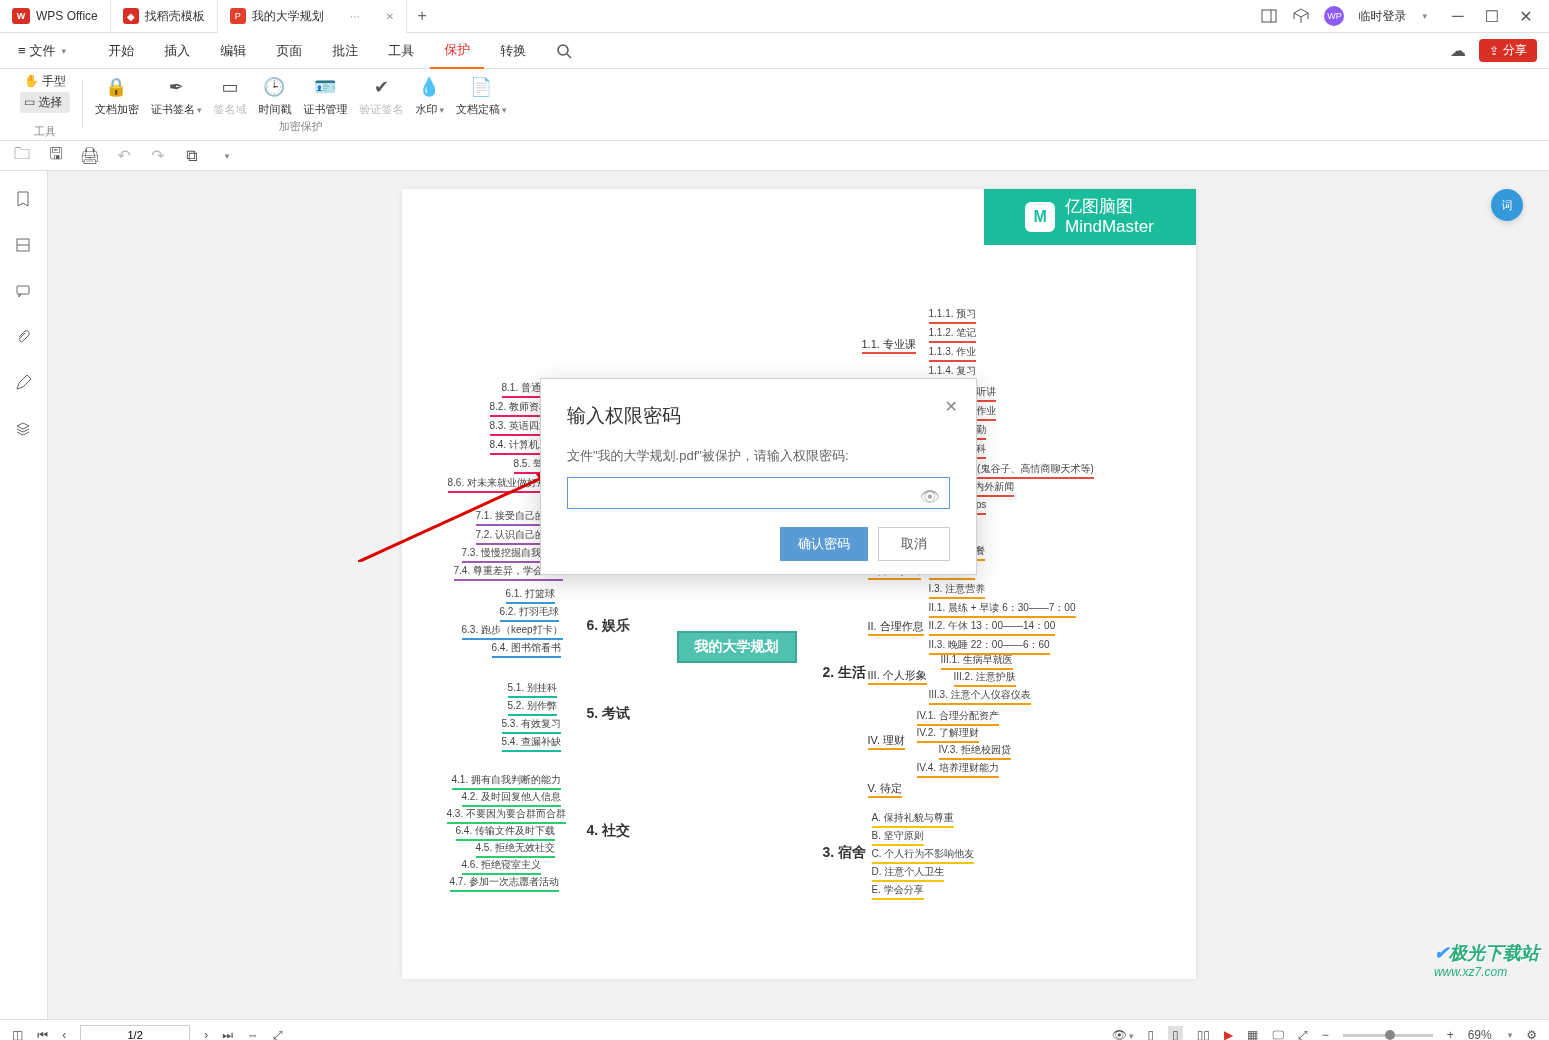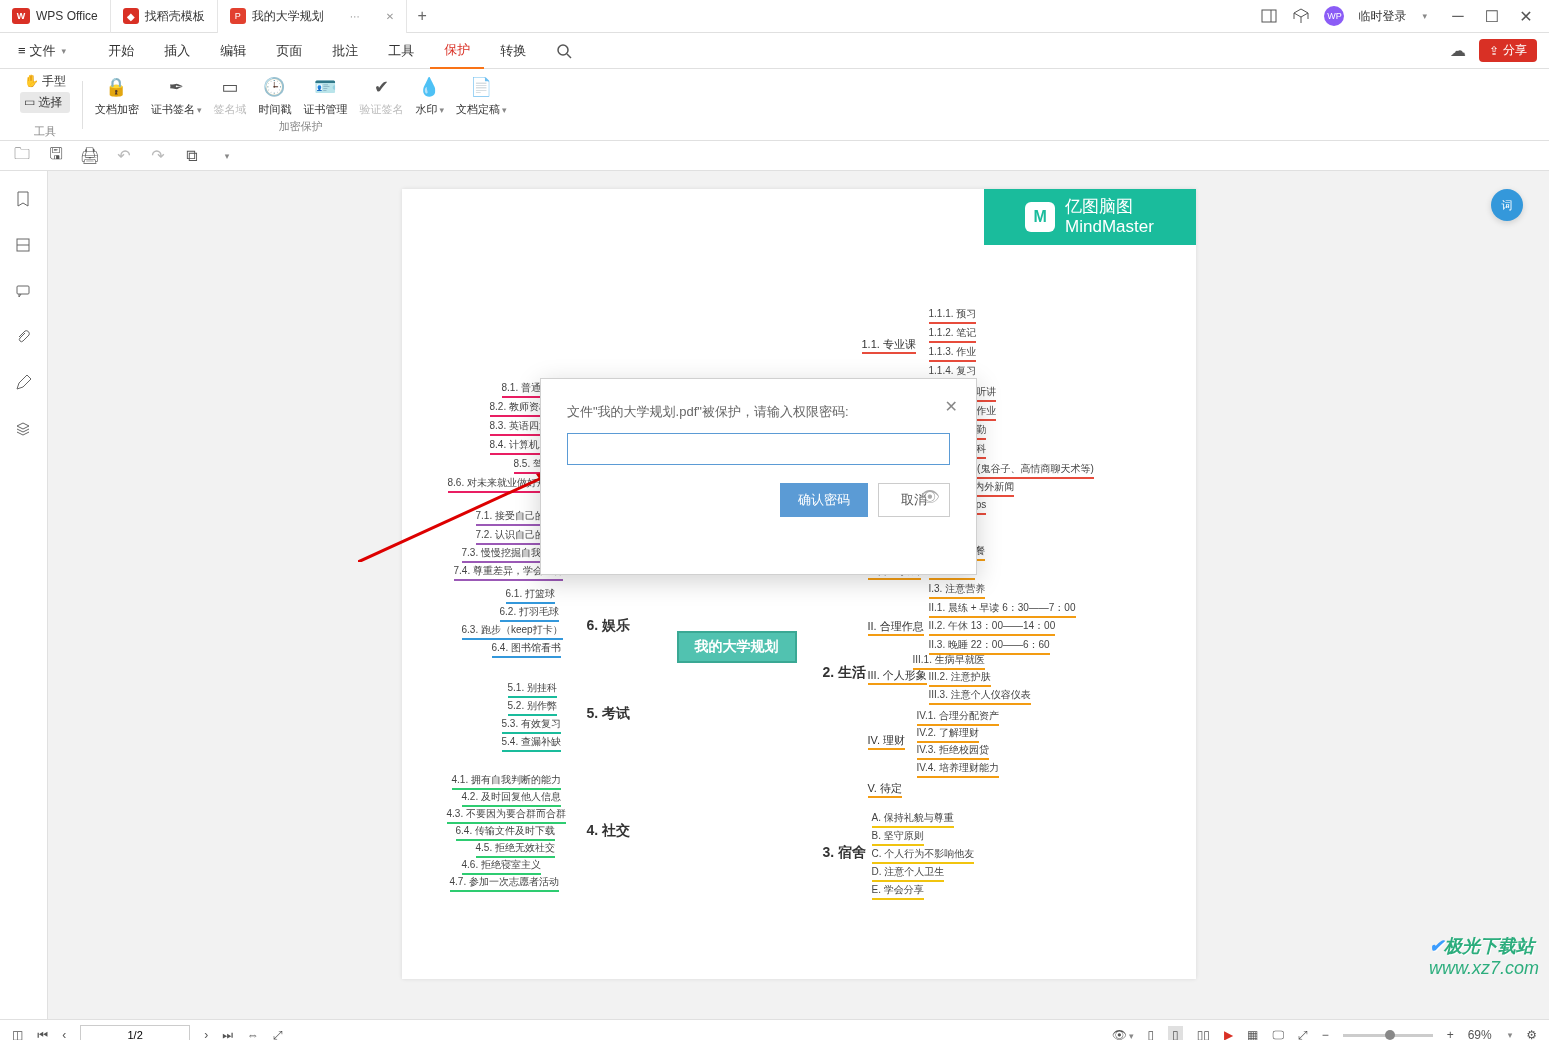--- a/index.html
+++ b/index.html
@@ -299,27 +299,27 @@
       <div class="mm-branch" style="left:421px; top:475px">2. 生活</div>
       <div class="mm-node ul-orange" style="left:466px; top:374px">I. 合理饮食</div>
       <div class="mm-leaf ul-orange" style="left:527px; top:355px">I.1. 一日三餐</div>
       <div class="mm-leaf ul-orange" style="left:527px; top:374px">I.2. 多喝水</div>
       <div class="mm-leaf ul-orange" style="left:527px; top:393px">I.3. 注意营养</div>
       <div class="mm-node ul-orange" style="left:466px; top:430px">II. 合理作息</div>
       <div class="mm-leaf ul-orange" style="left:527px; top:412px">II.1. 晨练 + 早读 6：30——7：00</div>
       <div class="mm-leaf ul-orange" style="left:527px; top:430px">II.2. 午休  13：00——14：00</div>
       <div class="mm-leaf ul-orange" style="left:527px; top:449px">II.3. 晚睡  22：00——6：60</div>
       <div class="mm-node ul-orange" style="left:466px; top:479px">III. 个人形象</div>
-      <div class="mm-leaf ul-orange" style="left:511px; top:464px">III.1. 生病早就医</div>
-      <div class="mm-leaf ul-orange" style="left:527px; top:481px">III.2. 注意护肤</div>
+      <div class="mm-leaf ul-orange" style="left:539px; top:464px">III.1. 生病早就医</div>
+      <div class="mm-leaf ul-orange" style="left:552px; top:481px">III.2. 注意护肤</div>
       <div class="mm-leaf ul-orange" style="left:527px; top:499px">III.3. 注意个人仪容仪表</div>
       <div class="mm-node ul-orange" style="left:466px; top:544px">IV. 理财</div>
       <div class="mm-leaf ul-orange" style="left:515px; top:520px">IV.1. 合理分配资产</div>
       <div class="mm-leaf ul-orange" style="left:515px; top:537px">IV.2. 了解理财</div>
-      <div class="mm-leaf ul-orange" style="left:515px; top:554px">IV.3. 拒绝校园贷</div>
+      <div class="mm-leaf ul-orange" style="left:537px; top:554px">IV.3. 拒绝校园贷</div>
       <div class="mm-leaf ul-orange" style="left:515px; top:572px">IV.4. 培养理财能力</div>
       <div class="mm-node ul-orange" style="left:466px; top:592px">V. 待定</div>
 
       <div class="mm-branch" style="left:421px; top:655px">3. 宿舍</div>
       <div class="mm-leaf ul-yellow" style="left:470px; top:622px">A. 保持礼貌与尊重</div>
       <div class="mm-leaf ul-yellow" style="left:470px; top:640px">B. 坚守原则</div>
       <div class="mm-leaf ul-yellow" style="left:470px; top:658px">C. 个人行为不影响他友</div>
       <div class="mm-leaf ul-yellow" style="left:470px; top:676px">D. 注意个人卫生</div>
       <div class="mm-leaf ul-yellow" style="left:470px; top:694px">E. 学会分享</div>
 
@@ -354,32 +354,33 @@
       <div class="mm-leaf ul-pink" style="left:88px; top:230px">8.3. 英语四六级</div>
       <div class="mm-leaf ul-pink" style="left:88px; top:249px">8.4. 计算机二级</div>
       <div class="mm-leaf ul-pink" style="left:112px; top:268px">8.5. 驾照</div>
       <div class="mm-leaf ul-pink" style="left:46px; top:287px">8.6. 对未来就业做好规划</div>
     </div>
 
     <div class="float-badge">词</div>
 
     <div class="wm">
       <div style="font-size:18px; font-weight:bold; font-style:italic; color:#2a7; text-shadow:1px 1px #fff"><span style="color:#39f">✔</span><span>极光下载站</span></div>
-      <div style="font-size:18px; color:#2a7; font-style:italic">www.xz7.com</div>
+      <div style="font-size:12px; color:#2a7; font-style:italic">www.xz7.com</div>
     </div>
   </div>
 </div>
 
 <svg class="arrow" viewBox="0 0 200 92">
   <line x1="0" y1="92" x2="188" y2="6" stroke="#d00" stroke-width="3"></line>
   <polygon points="200,0 178,4 186,16" fill="#d00"></polygon>
 </svg>
 <span class="cursor">⬉</span>
 
 <div class="dialog">
+  <div class="dialog-title">输入权限密码</div>
   <div class="dialog-close">✕</div>
   <div class="dialog-msg">文件"我的大学规划.pdf"被保护，请输入权限密码:</div>
   <input class="dialog-input" type="password" placeholder="" style="">
   <span class="dialog-eye">👁</span>
   <div class="dialog-btns">
     <button class="btn-primary">确认密码</button>
     <button class="btn-default">取消</button>
   </div>
 </div>
 

